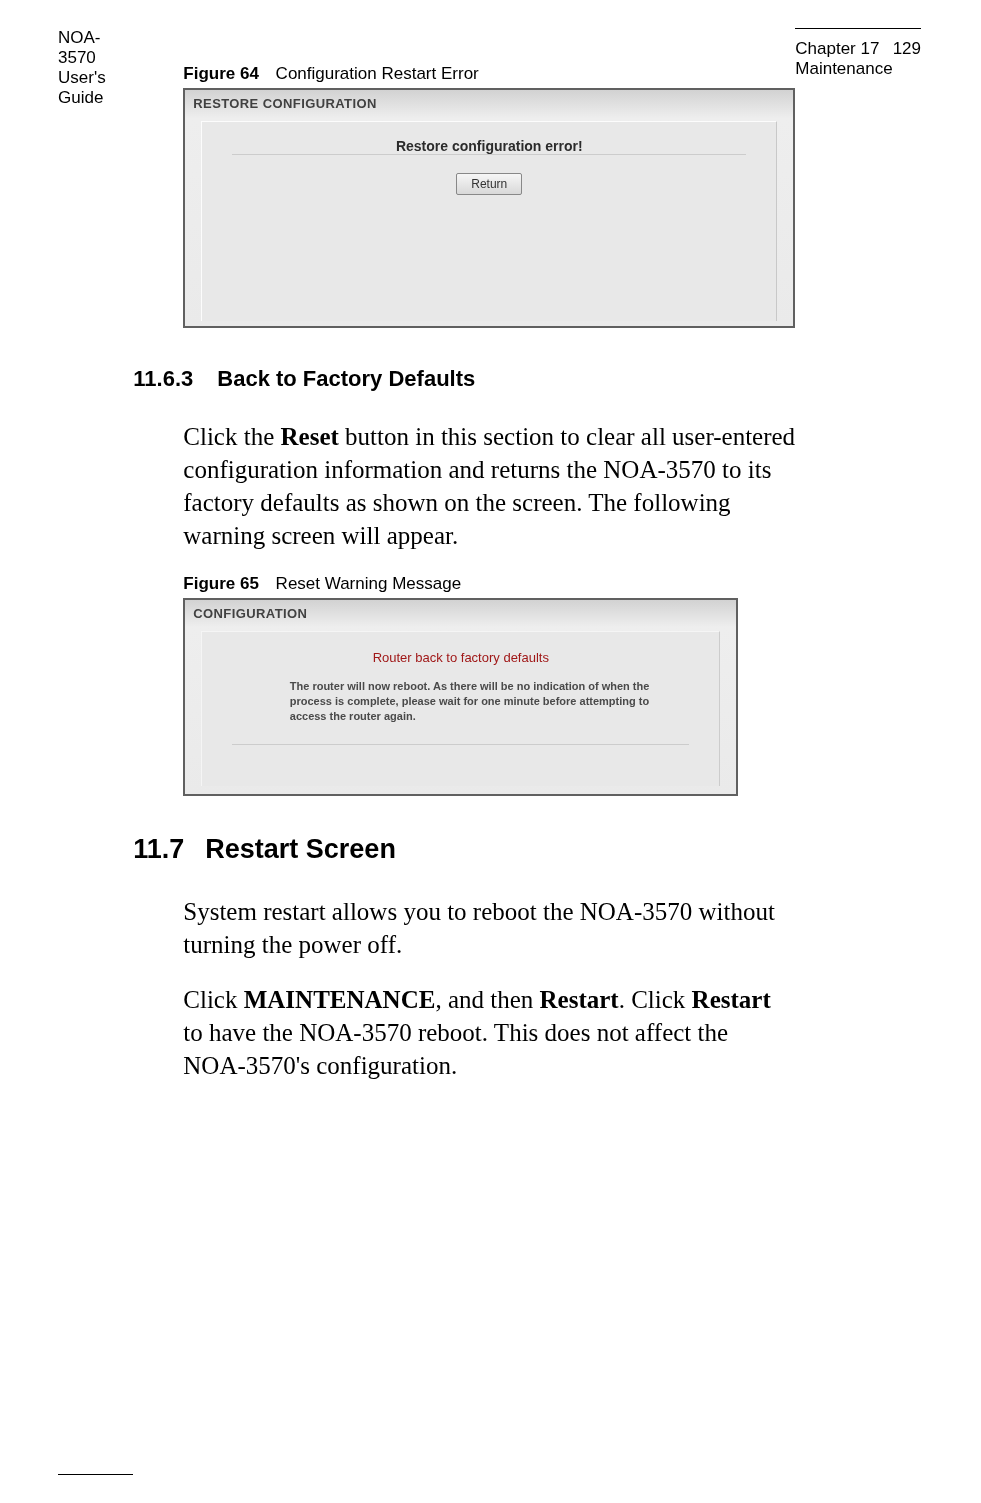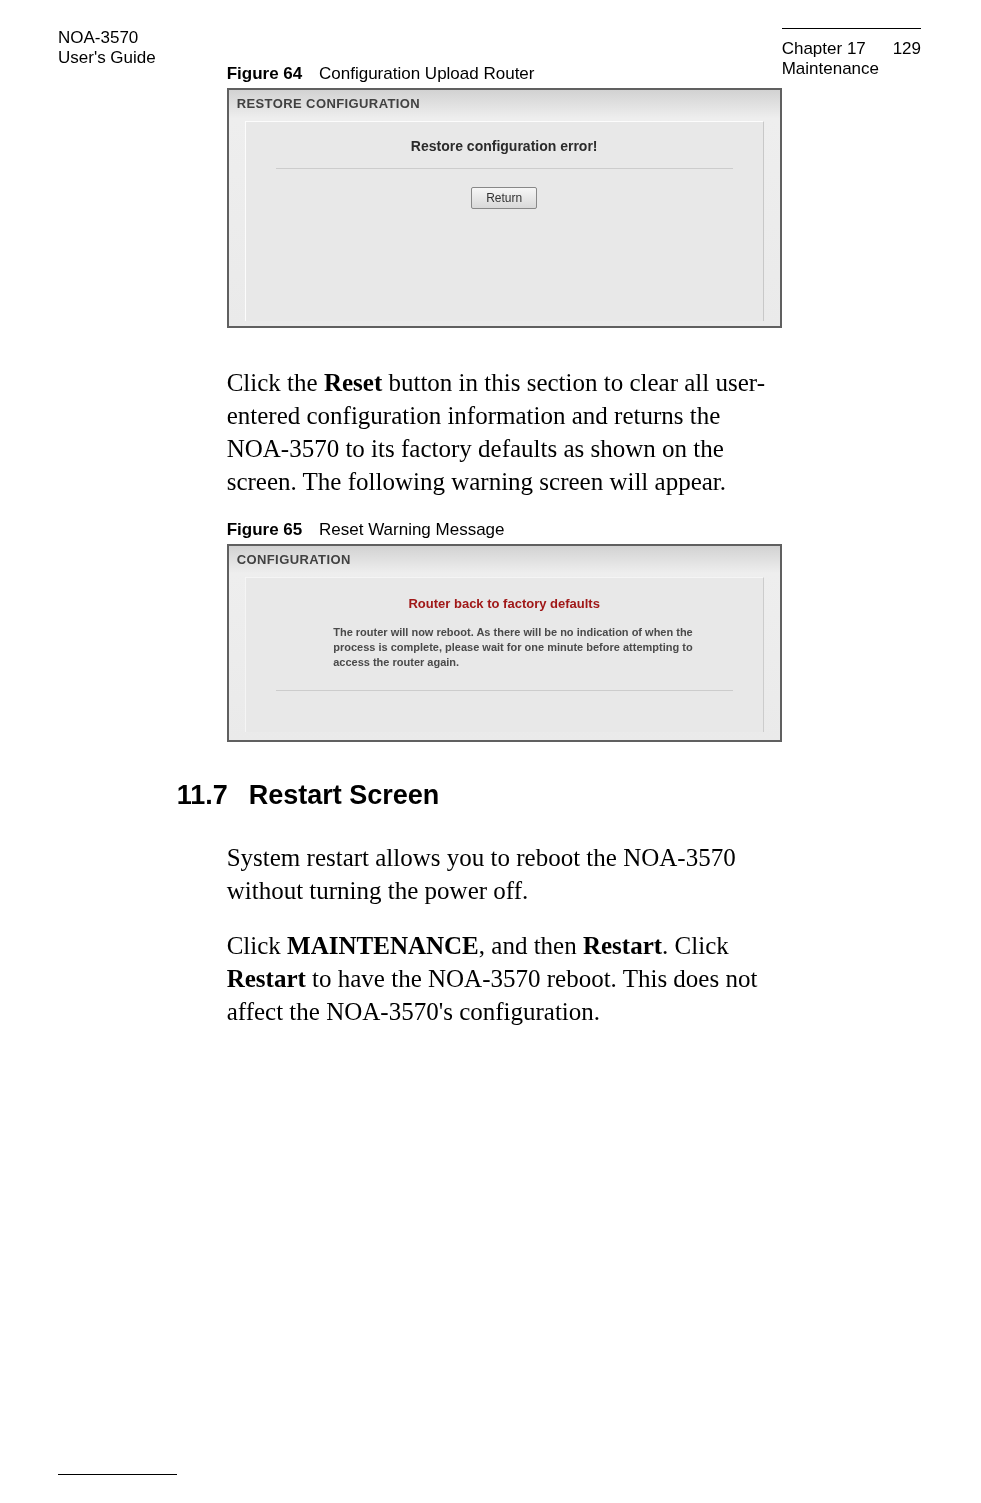--- a/index.html
+++ b/index.html
@@ -46,21 +46,21 @@
     }
     .figure-caption .fig-title {
       margin-left: 12px;
     }
     .screenshot-box {
       border: 2px solid #606060;
       background: #e6e6e6;
       margin-bottom: 38px;
     }
     .screenshot-1 {
-      width: 555px;
+      width: 612px;
       height: 240px;
       background: linear-gradient(to bottom, #d2d2d2 0%, #eeeeee 12%, #eaeaea 100%);
       position: relative;
     }
     .ss1-titlebar {
       font-family: Arial, Helvetica, sans-serif;
       font-size: 13px;
       font-weight: bold;
       color: #414141;
       padding: 6px 8px 10px 8px;
@@ -74,21 +74,20 @@
       text-align: center;
       border-left: 1px solid #fcfcfc;
       border-top: 1px solid #fcfcfc;
       border-right: 1px solid #c8c8c8;
     }
     .ss1-error-title {
       font-family: Arial, Helvetica, sans-serif;
       font-weight: bold;
       font-size: 14px;
       color: #2b2b2b;
-      margin-bottom: 14px;
     }
     .ss1-error-body {
       font-family: Arial, Helvetica, sans-serif;
       font-weight: bold;
       font-size: 11px;
       color: #4a4a4a;
       line-height: 1.35;
       width: 370px;
       margin: 0 auto 28px auto;
       text-align: left;
@@ -127,21 +126,21 @@
       background: #e8e8e8;
       min-height: 155px;
       padding-top: 18px;
       text-align: center;
       border-left: 1px solid #f5f5f5;
       border-top: 1px solid #f5f5f5;
       border-right: 1px solid #cccccc;
     }
     .ss2-red-title {
       font-family: Arial, Helvetica, sans-serif;
-      font-weight: bold;
+      font-weight: normal;
       font-size: 13px;
       color: #a01818;
       margin-bottom: 14px;
     }
     .ss2-body {
       font-family: Arial, Helvetica, sans-serif;
       font-weight: bold;
       font-size: 11px;
       color: #4a4a4a;
       line-height: 1.35;
@@ -202,31 +201,34 @@
 <div class="page-container">
   <div class="header">
     <span>NOA-3570 User's Guide</span>
   </div>
 
   <div class="content">
     <div class="content-inner">
 
       <div class="figure-caption">
         <span class="fig-label">Figure 64</span>
-        <span class="fig-title">Configuration Upload Router</span>
+        <span class="fig-title">Configuration Restart Error</span>
       </div>
       <div class="screenshot-box screenshot-1">
         <div class="ss1-titlebar">RESTORE CONFIGURATION</div>
         <div class="ss1-panel">
           <div class="ss1-error-title">Restore configuration error!</div>
           <div class="ss1-divider"></div>
           <span class="ss1-button">Return</span>
         </div>
       </div>
 
+      <h3 class="section-heading-sub">
+        <span class="sec-num">11.6.3</span><span>Back to Factory Defaults</span>
+      </h3>
 
       <p class="body-text">
         <span>Click the </span><span class="bold">Reset</span><span> button in this section to clear all user-entered configuration information and returns the NOA-3570 to its factory defaults as shown on the screen. The following warning screen will appear.</span>
       </p>
 
       <div class="figure-caption">
         <span class="fig-label">Figure 65</span>
         <span class="fig-title">Reset Warning Message</span>
       </div>
       <div class="screenshot-box screenshot-2">

